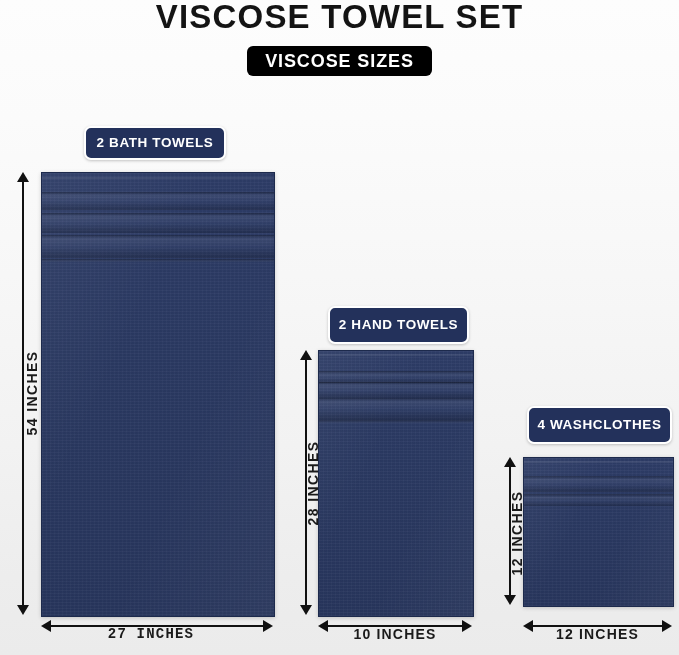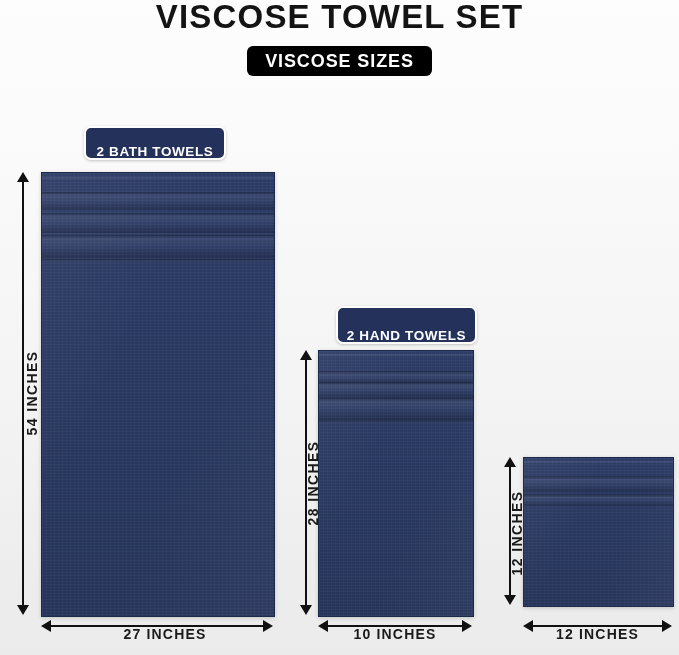--- a/index.html
+++ b/index.html
@@ -53,35 +53,35 @@
     line-height: 1;
   }
 
   
   .pill {
     position: absolute;
     background: #23315b;
     border: 2px solid #ffffff;
     border-radius: 7px;
     display: flex;
-    align-items: flex-end;
+    align-items: center;
     justify-content: center;
     box-shadow: 0 1px 3px rgba(0,0,0,0.22);
     z-index: 6;
   }
   .pill span {
     color: #ffffff;
     font-weight: 700;
     font-size: 13.5px;
     letter-spacing: 0.6px;
     line-height: 1;
     white-space: nowrap;
   }
   #pill-bath      { left: 84px;  top: 126px; width: 138px; height: 30px; }
-  #pill-hand      { left: 336px; top: 306px; width: 137px; height: 34px; }
+  #pill-hand      { left: 328px; top: 306px; width: 137px; height: 34px; }
   #pill-wash      { left: 527px; top: 406px; width: 141px; height: 34px; }
 
   
   .towel {
     position: absolute;
     background:
       linear-gradient(115deg, rgba(255,255,255,0.045) 0%, rgba(255,255,255,0) 38%,
                               rgba(255,255,255,0) 62%, rgba(255,255,255,0.035) 100%),
       linear-gradient(to bottom, #2e3d68 0%, #2b3a63 40%, #28365d 100%);
     border: 1px solid #1d2a4c;
@@ -203,21 +203,21 @@
 
   #lbl-bath-v { left: -18px;  top: 385px; width: 100px; }
   #lbl-hand-v { left: 263px;  top: 475px; width: 100px; }
   #lbl-wash-v { left: 467px;  top: 525px; width: 100px; }
 
   
   #dim-bath-h { left: 41px;  top: 617px; width: 232px; height: 18px; }
   #dim-hand-h { left: 318px; top: 617px; width: 154px; height: 18px; }
   #dim-wash-h { left: 523px; top: 617px; width: 149px; height: 18px; }
 
-  #lbl-bath-h { left: 49px;  top: 626px; width: 232px; }
+  #lbl-bath-h { left: 35px;  top: 626px; width: 232px; font-family: Liberation Mono, monospace; }
   #lbl-hand-h { left: 318px; top: 626px; width: 154px; }
   #lbl-wash-h { left: 523px; top: 626px; width: 149px; }
 </style>
 </head>
 <body>
 
 <div id="infographic">
 
   <div class="headline">VISCOSE TOWEL SET</div>
 
@@ -284,20 +284,23 @@
   <div class="dim-label-h" id="lbl-hand-h">10 INCHES</div>
 
   <div class="towel" id="towel-wash">
     <div class="hem-edge" style="top:3px;"></div>
     <div class="band thin" style="top:18px; height:3px;"></div>
     <div class="band" style="top:21px; height:13px;"></div>
     <div class="band thin" style="top:36px; height:3px;"></div>
     <div class="band" style="top:39px; height:9px;"></div>
   </div>
 
+  <div class="pill" id="pill-wash">
+    <span>4 WASHCLOTHES</span>
+  </div>
 
   <div class="dim-v" id="dim-wash-v">
     <div class="dim-line-v"></div>
     <div class="arrow up"></div>
     <div class="arrow down"></div>
   </div>
   <div class="dim-label-v" id="lbl-wash-v">12 INCHES</div>
 
   <div class="dim-h" id="dim-wash-h">
     <div class="dim-line-h"></div>

